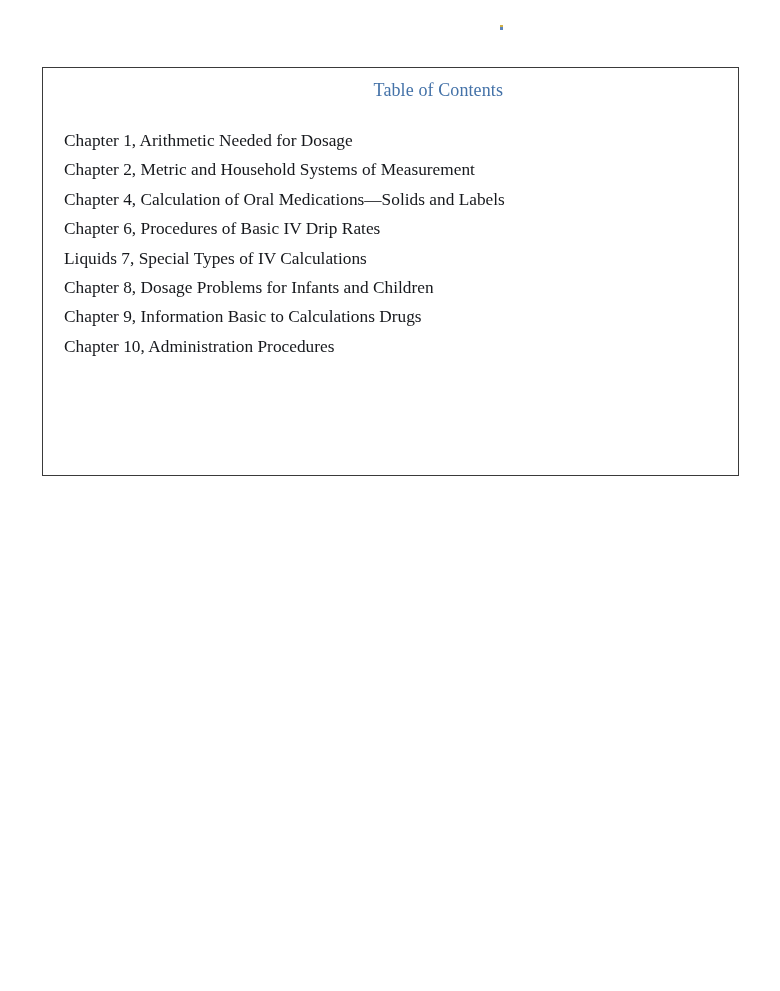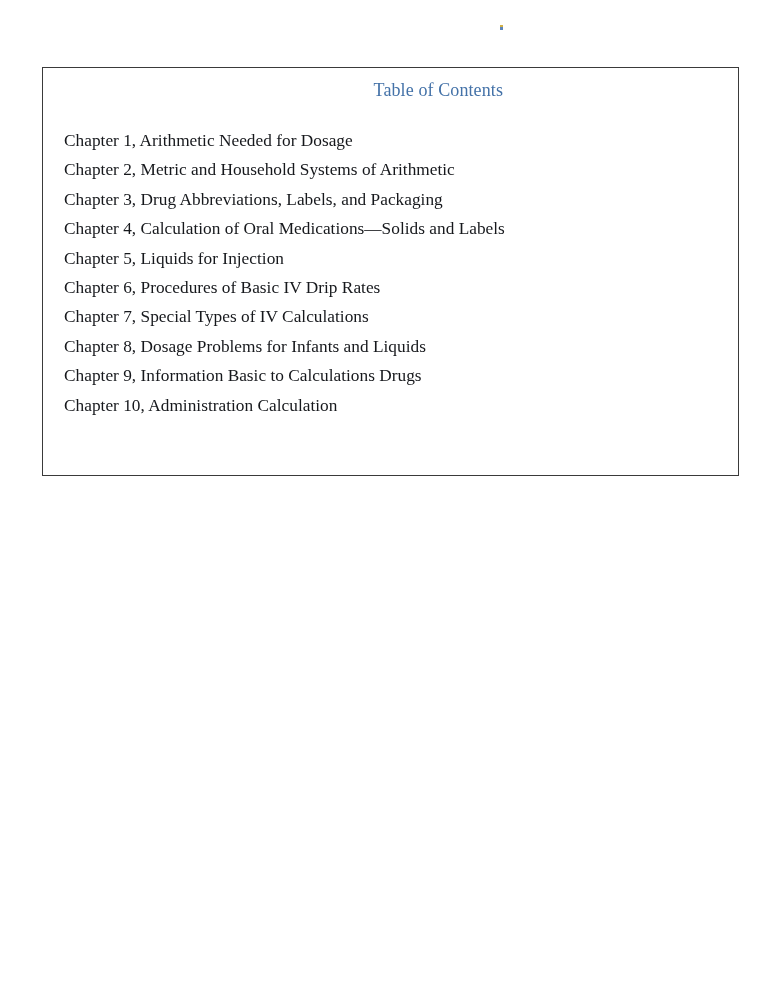--- a/index.html
+++ b/index.html
@@ -92,25 +92,23 @@
 <div class="page">
 
   <div class="page-artifact"></div>
 
   <div class="toc-frame">
 
     <div class="toc-title">Table of Contents</div>
 
     <ul class="toc-list">
       <li class="toc-entry">Chapter 1, Arithmetic Needed for Dosage</li>
-      <li class="toc-entry">Chapter 2, Metric and Household Systems of Arithmetic</li>
-      <li class="toc-entry">Chapter 3, Drug Abbreviations, Labels, and Packaging</li>
+      <li class="toc-entry">Chapter 2, Metric and Household Systems of Measurement</li>
       <li class="toc-entry">Chapter 4, Calculation of Oral Medications—Solids and Labels</li>
-      <li class="toc-entry">Chapter 5, Liquids for Injection</li>
       <li class="toc-entry">Chapter 6, Procedures of Basic IV Drip Rates</li>
-      <li class="toc-entry">Chapter 7, Special Types of IV Calculations</li>
-      <li class="toc-entry">Chapter 8, Dosage Problems for Infants and Liquids</li>
+      <li class="toc-entry">Liquids 7, Special Types of IV Calculations</li>
+      <li class="toc-entry">Chapter 8, Dosage Problems for Infants and Children</li>
       <li class="toc-entry">Chapter 9, Information Basic to Calculations Drugs</li>
-      <li class="toc-entry">Chapter 10, Administration Calculation</li>
+      <li class="toc-entry">Chapter 10, Administration Procedures</li>
     </ul>
 
   </div>
 </div>
 
 </body></html>

